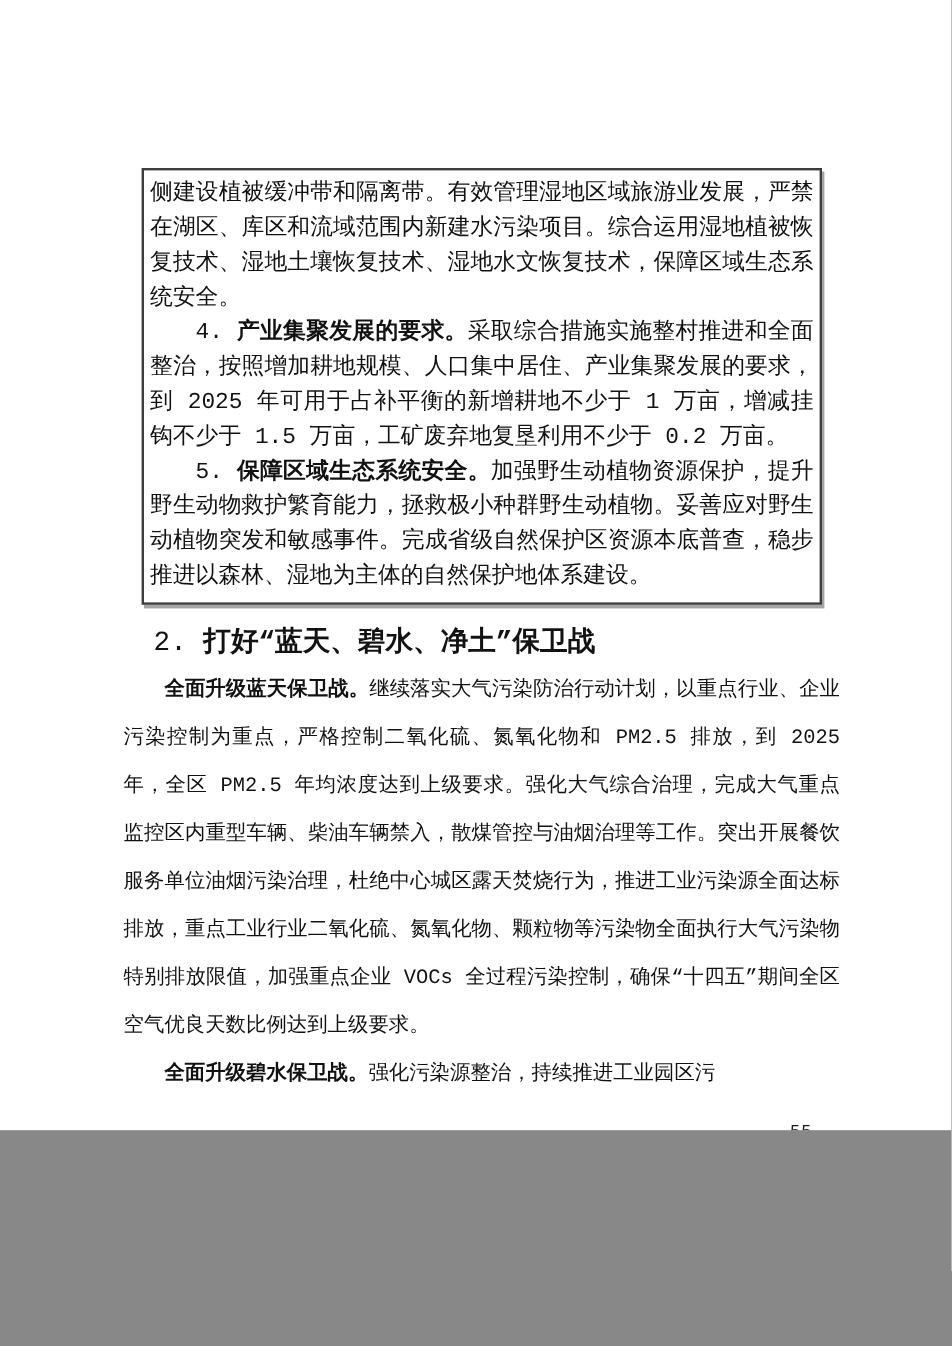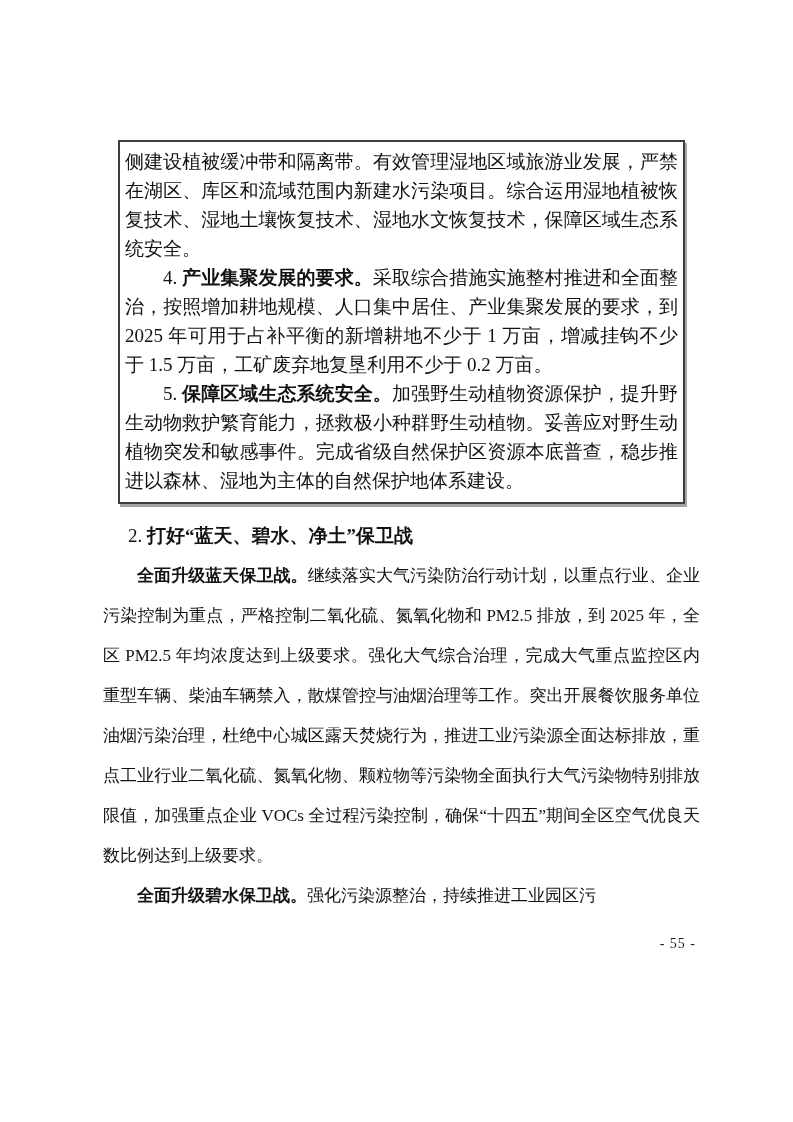--- a/index.html
+++ b/index.html
@@ -1,22 +1,22 @@
 <!DOCTYPE html>
 <html><head>
 <meta charset="utf-8">
 <style>
   html, body { margin: 0; padding: 0; background: #888; }
   .page {
     position: relative;
     width: 793px;
-    height: 1122px;
+    height: 942px;
     margin: 0 auto;
     background: #ffffff;
-    font-family: Liberation Serif, serif;
+    font-family: Liberation Mono, monospace;
     color: #121212;
     overflow: hidden;
   }
   .content {
     position: absolute;
     left: 103px;
     top: 140px;
     width: 597px;
   }
   .boxed {
@@ -29,21 +29,21 @@
     font-size: 19px;
     line-height: 29px;
   }
   .boxed p {
     margin: 0;
     text-align: justify;
   }
   .heading-wrap { margin-top: 12px; }
   .heading-wrap p {
     margin: 0;
-    font-size: 19px;
+    font-size: 23px;
     line-height: 40px;
   }
   .heading-wrap p.indent { text-indent: 25px; }
   .body-paragraphs p {
     margin: 0;
     font-size: 17px;
     line-height: 40px;
     text-align: justify;
   }
   p.indent { text-indent: 2em; }

